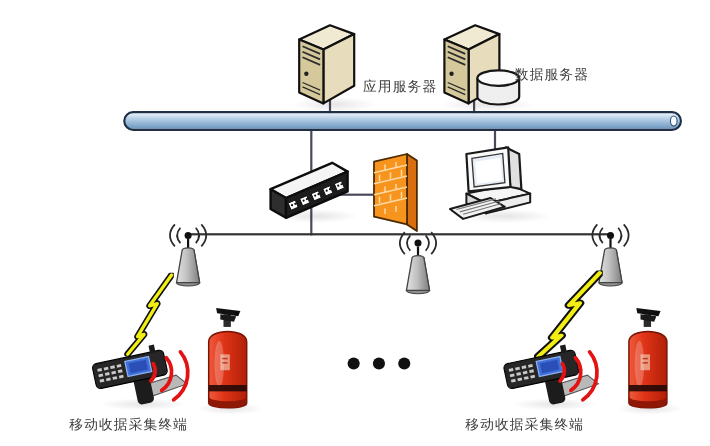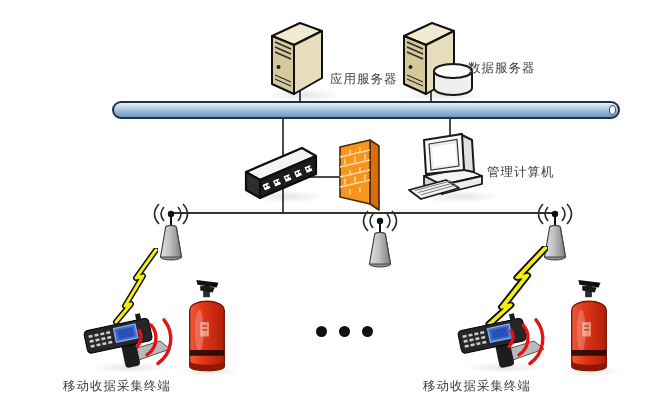--- a/index.html
+++ b/index.html
@@ -174,21 +174,20 @@
       <polygon points="16,12 54,6 56,42 18,46" fill="#fafafa" stroke="#1a1a1a" stroke-width="2" stroke-linejoin="round"></polygon>
       <polygon points="21,16 49,11.5 51,38 23,42" fill="#e7edf4" stroke="#333" stroke-width="1.2"></polygon>
       <polygon points="24,19 47,15.5 48.5,36 25.5,39" fill="#ffffff" stroke="none"></polygon>
 
       <polygon points="1,62 38,52 51,60 13,71" fill="#f2f2f2" stroke="#1a1a1a" stroke-width="1.8" stroke-linejoin="round"></polygon>
       <line x1="7" y1="62.5" x2="43" y2="52.8" stroke="#777" stroke-width="1"></line>
       <line x1="10" y1="64.6" x2="46" y2="54.8" stroke="#777" stroke-width="1"></line>
       <line x1="13" y1="66.8" x2="48" y2="57" stroke="#777" stroke-width="1"></line>
     </svg>
   </div>
-  <div class="label" style="left:459px; top:164px;">管理计算机</div>
 
   <div class="abs" style="left:115px; top:201px;">
     <svg width="56" height="62" viewBox="0 0 56 62">
       <path d="M21,6 Q15,13 21,20" fill="none" stroke="#2a2a2a" stroke-width="1.6"></path>
       <path d="M16,3 Q7,13 16,23" fill="none" stroke="#2a2a2a" stroke-width="1.6"></path>
       <path d="M35,6 Q41,13 35,20" fill="none" stroke="#2a2a2a" stroke-width="1.6"></path>
       <path d="M40,3 Q49,13 40,23" fill="none" stroke="#2a2a2a" stroke-width="1.6"></path>
       <circle cx="28" cy="13" r="3.2" fill="#111"></circle>
       <line x1="28" y1="16" x2="28" y2="26" stroke="#111" stroke-width="2"></line>
       <path d="M17.5,56 A10.5,3 0 0 0 38.5,56 L33.5,27 Z" fill="#8f8f8f" stroke="#444" stroke-width="1"></path>

